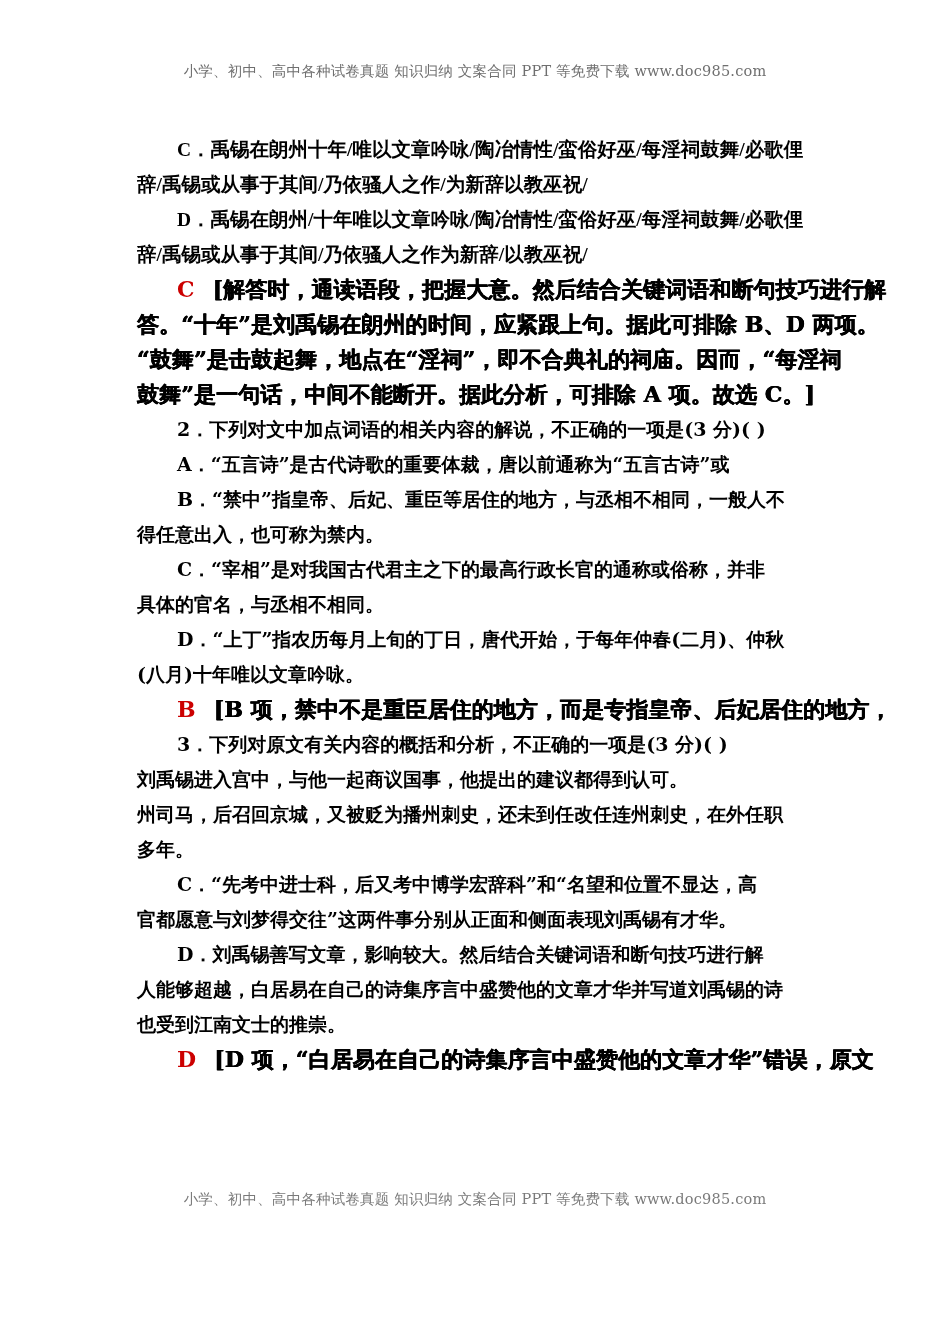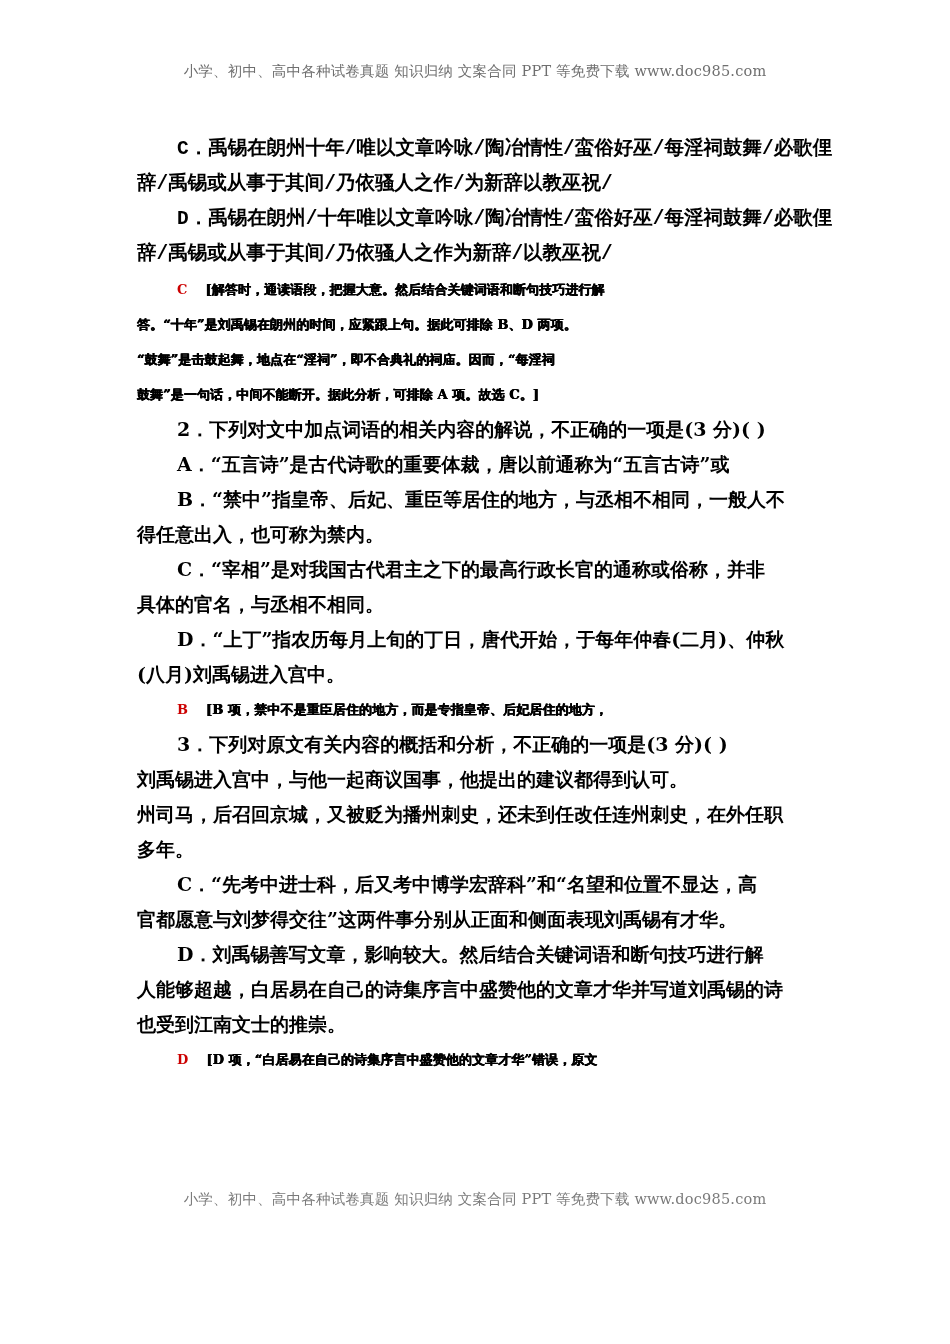--- a/index.html
+++ b/index.html
@@ -59,42 +59,42 @@
     font-size: 19.5px;
     line-height: 35px;
     height: 35px;
     white-space: nowrap;
     letter-spacing: 0px;
   }
 
   
   .opt {
     font-weight: bold;
-    font-family: Liberation Mono, monospace;
+    font-family: Liberation Serif, serif;
   }
   .opt.indent { text-indent: 40px; }
 
   
   .stem {
     font-weight: bold;
     text-indent: 40px;
     font-size: 19px;
   }
 
   
   .choice {
     font-weight: bold;
     font-size: 19px;
   }
   .choice.indent { text-indent: 40px; }
 
   
   .ans {
     font-weight: bold;
-    font-size: 13px;
+    font-size: 22px;
     letter-spacing: 0.1px;
   }
   .ans.indent { text-indent: 40px; }
 
   .ans-letter {
     color: #cc0000;
     font-weight: bold;
     font-family: "DejaVu Serif", "Liberation Serif", serif;
     padding-right: 18px;
   }
@@ -130,21 +130,21 @@
 
     <div class="line choice indent">A．“五言诗”是古代诗歌的重要体裁，唐以前通称为“五言古诗”或</div>
 
     <div class="line choice indent">B．“禁中”指皇帝、后妃、重臣等居住的地方，与丞相不相同，一般人不</div>
     <div class="line choice">得任意出入，也可称为禁内。</div>
 
     <div class="line choice indent">C．“宰相”是对我国古代君主之下的最高行政长官的通称或俗称，并非</div>
     <div class="line choice">具体的官名，与丞相不相同。</div>
 
     <div class="line choice indent">D．“上丁”指农历每月上旬的丁日，唐代开始，于每年仲春(二月)、仲秋</div>
-    <div class="line choice">(八月)刘禹锡进入宫中。</div>
+    <div class="line choice">(八月)十年唯以文章吟咏。</div>
 
     <div class="line ans indent">
       <span class="ans-letter">B</span><span class="heavy">[B 项，禁中不是重臣居住的地方，而是专指皇帝、后妃居住的地方，</span>
     </div>
 
     <div class="line stem">3．下列对原文有关内容的概括和分析，不正确的一项是(3 分)(      )</div>
 
     <div class="line choice">刘禹锡进入宫中，与他一起商议国事，他提出的建议都得到认可。</div>
 
     <div class="line choice">州司马，后召回京城，又被贬为播州刺史，还未到任改任连州刺史，在外任职</div>

